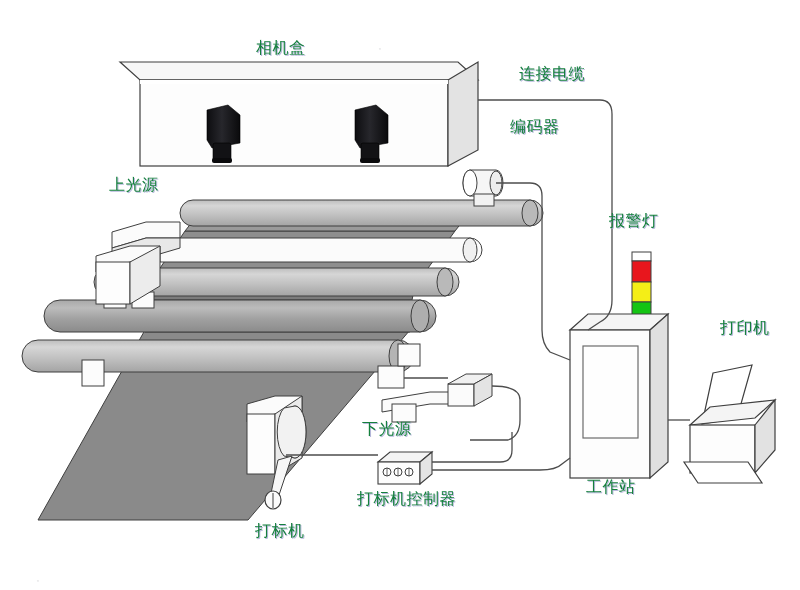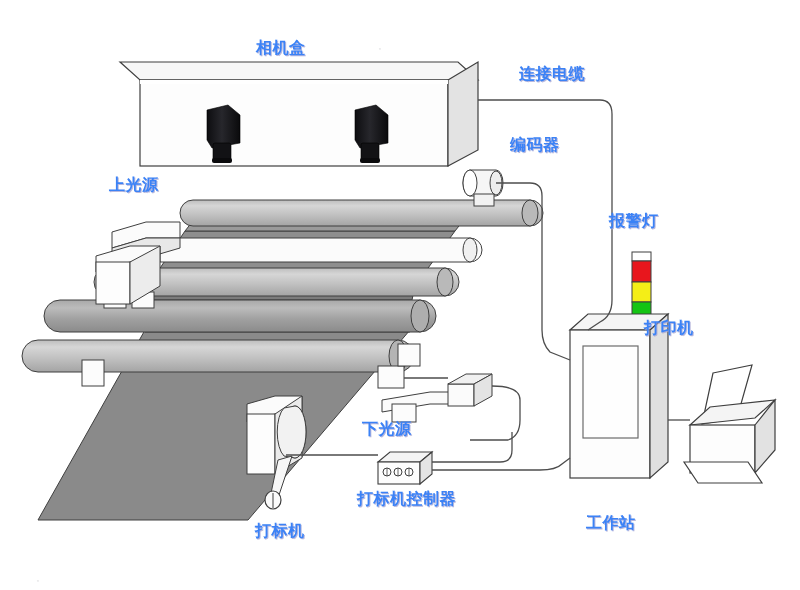--- a/index.html
+++ b/index.html
@@ -18,22 +18,22 @@
     overflow: hidden;
   }
   #scene {
     position: absolute;
     left: 0; top: 0;
     width: 800px;
     height: 590px;
   }
   .lbl {
     position: absolute;
-    color: #3b82f6;
-    font-weight: bold;
+    color: #15803d;
+    font-weight: normal;
     font-size: 16px;
     letter-spacing: 0.5px;
     white-space: nowrap;
     text-shadow: 1px 1px 0 rgba(160,160,210,0.75);
     font-family: "DejaVu Sans", "Liberation Sans", sans-serif;
   }
   .wm {
     position: absolute;
     color: rgba(180,180,185,0.45);
     font-size: 9px;
@@ -232,25 +232,25 @@
 
       <path d="M668,420 L690,420"></path>
 
       <path d="M404,378 L448,378"></path>
     </g>
 
   </svg>
 
   <div class="lbl" style="left:256px; top:38px;">相机盒</div>
   <div class="lbl" style="left:519px; top:64px;">连接电缆</div>
-  <div class="lbl" style="left:510px; top:135px;">编码器</div>
+  <div class="lbl" style="left:510px; top:117px;">编码器</div>
   <div class="lbl" style="left:609px; top:211px;">报警灯</div>
   <div class="lbl" style="left:109px; top:175px;">上光源</div>
-  <div class="lbl" style="left:644px; top:318px;">打印机</div>
+  <div class="lbl" style="left:720px; top:318px;">打印机</div>
   <div class="lbl" style="left:362px; top:419px;">下光源</div>
   <div class="lbl" style="left:357px; top:489px;">打标机控制器</div>
-  <div class="lbl" style="left:586px; top:513px;">工作站</div>
+  <div class="lbl" style="left:586px; top:477px;">工作站</div>
   <div class="lbl" style="left:255px; top:521px;">打标机</div>
 
   <div class="wm" style="left:378px; top:40px;">。</div>
   <div class="wm" style="left:36px;  top:572px;">。</div>
 
 </div>
 
 </body></html>

